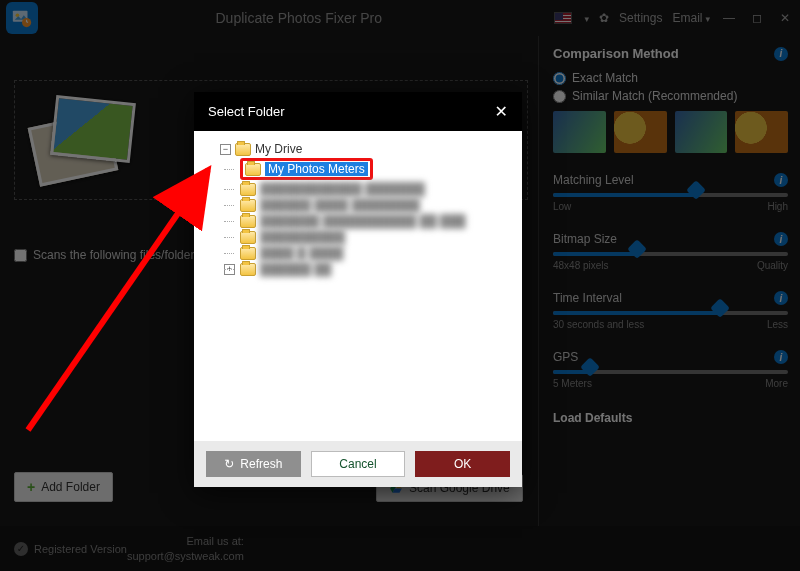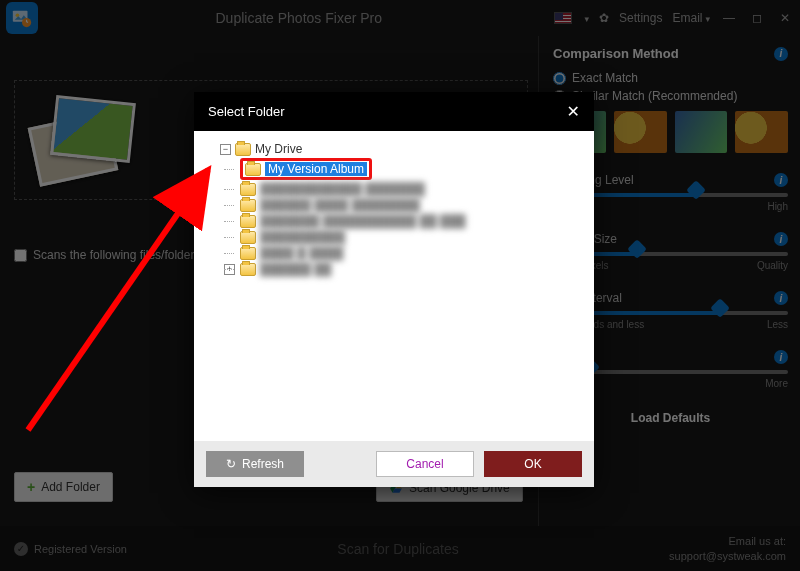--- a/index.html
+++ b/index.html
@@ -36,46 +36,46 @@
   .radio-row input{accent-color:#0d7dd6;}
   .thumbs{ display:flex; gap:8px; margin:8px 0 14px 0;}
   .thumb{ width:62px; height:42px; background:#555; border-radius:2px;}
   .thumb.a{ background:linear-gradient(120deg,#3a6bb0,#6bd06b);}
   .thumb.b{ background:radial-gradient(circle at 30% 40%,#f2c744 0 35%,#c6721a 36% 100%);}
   .slider-block{ margin-top:20px; position:relative;}
   .slider-label-row{ display:flex; justify-content:space-between; font-size:10px; color:#888; margin-top:4px;}
   .track{ position:relative; height:4px; background:#777; border-radius:2px; margin-top:6px;}
   .track .fill{ position:absolute; height:100%; left:0; background:#0d7dd6; border-radius:2px;}
   .track .handle{ position:absolute; top:-5px; width:14px;height:14px; background:#0d7dd6; border-radius:3px; transform:rotate(45deg) translateX(-50%);}
-  .load-defaults{ text-align:center; color:#fff; font-weight:600; font-size:12px; margin-top:22px; cursor:pointer;}
+  .load-defaults{ text-align:left; color:#fff; font-weight:600; font-size:12px; margin-top:22px; cursor:pointer;}
   .info-right{ float:right;}
   
   .footer{ height:45px; background:#141414; display:flex; align-items:center; padding:0 14px; font-size:11px; color:#888; position:absolute; bottom:0; left:0; right:0;}
   .footer .scan-dup{ flex:1; text-align:center; color:#555; font-size:14px;}
   .footer .support{ text-align:right; line-height:1.3;}
   .check-circle{ width:14px;height:14px;border-radius:50%; background:#666; display:inline-flex; align-items:center; justify-content:center; color:#222; font-size:10px; margin-right:6px;}
   
-  .modal{ position:absolute; left:194px; top:92px; width:400px; z-index:50; box-shadow:0 6px 30px rgba(0,0,0,0.7);}
+  .modal{ position:absolute; left:194px; top:92px; width:328px; z-index:50; box-shadow:0 6px 30px rgba(0,0,0,0.7);}
   .modal-head{ background:#000; color:#fff; padding:10px 14px; font-size:13px; display:flex; justify-content:space-between; align-items:center;}
   .modal-body{ background:#fff; padding:10px 4px 6px 8px; height:310px; overflow:hidden;}
   .tree{ font-size:12px; color:#333;}
   .tree-row{ display:flex; align-items:center; gap:4px; padding:1px 0 1px 0; white-space:nowrap;}
   .exp{ width:11px;height:11px; border:1px solid #888; display:inline-flex; align-items:center; justify-content:center; font-size:9px; line-height:1; color:#444; cursor:pointer; background:#fff;}
   .tree .indent1{ padding-left:18px;}
   .tree .indent2{ padding-left:38px; position:relative;}
   .tree .indent2::before{ content:""; position:absolute; left:22px; top:50%; width:10px; border-top:1px dotted #aaa;}
   .folder-ico{ width:16px; height:13px; display:inline-block; background:linear-gradient(#ffe9a8,#f3c443); border:1px solid #caa030; border-radius:2px; position:relative;}
   .folder-ico::before{content:""; position:absolute; top:-3px; left:1px; width:6px; height:3px; background:#f3c443; border:1px solid #caa030; border-bottom:none; border-radius:1px 1px 0 0;}
   .blur{ filter:blur(3px); color:#888;}
   .selected-wrap{ border:3px solid #e11; border-radius:3px; padding:1px 2px; display:inline-flex; align-items:center; gap:4px;}
   .selected-text{ background:#1e7fe0; color:#fff; padding:0 3px;}
   .modal-foot{ background:#eaeaea; padding:10px 12px; display:flex; gap:10px; align-items:center;}
   .modal-btn{ width:98px; height:26px; display:flex; align-items:center; justify-content:center; font-size:12px; cursor:pointer;}
   .modal-btn.refresh{ background:#8f8f8f; color:#fff; gap:6px;}
-  .modal-btn.cancel{ background:#fff; border:1px solid #bbb; color:#a21caf; margin-left:auto;}
+  .modal-btn.cancel{ background:#fff; border:1px solid #bbb; color:#14532d; margin-left:auto;}
   .modal-btn.ok{ background:#7f1d1d; color:#fff;}
   
   .arrow{ position:absolute; z-index:60; pointer-events:none;}
   .flag{ width:18px; height:12px; background:linear-gradient(#b22234 0 15%,#fff 15% 30%,#b22234 30% 45%,#fff 45% 60%,#b22234 60% 75%,#fff 75% 90%,#b22234 90% 100%); position:relative; display:inline-block; border:1px solid #555;}
   .flag::before{content:"";position:absolute;left:0;top:0;width:8px;height:7px;background:#3c3b6e;}
 </style>
 </head>
 <body>
 
 <div class="overlay-dim"></div>
@@ -201,21 +201,20 @@
         </div>
     </div>
 
     <div class="load-defaults">Load Defaults</div>
   </div>
 </div>
 
 <div class="footer">
   <span class="check-circle">✓</span>
   <span>Registered Version</span>
-  <span class="scan-dup">Scan for Duplicates</span>
   <div class="support">
     <div>Email us at:</div>
     <div>support@systweak.com</div>
   </div>
 </div>
 
 <div class="modal">
   <div class="modal-head">
     <span>Select Folder</span>
     <span style="cursor:pointer;font-size:16px">✕</span>
@@ -223,21 +222,21 @@
   <div class="modal-body">
     <div class="tree">
       <div class="tree-row indent1">
         <span class="exp">−</span>
         <span class="folder-ico"></span>
         <span>My Drive</span>
       </div>
       <div class="tree-row indent2">
         <span class="selected-wrap">
           <span class="folder-ico"></span>
-          <span class="selected-text">My Version Album</span>
+          <span class="selected-text">My Photos Meters</span>
         </span>
       </div>
       <div class="tree-row indent2">
           <span class="folder-ico"></span>
           <span class="blur">████████████ ███████</span>
         </div>
       <div class="tree-row indent2">
           <span class="folder-ico"></span>
           <span class="blur">██████ ████ ████████</span>
         </div>

